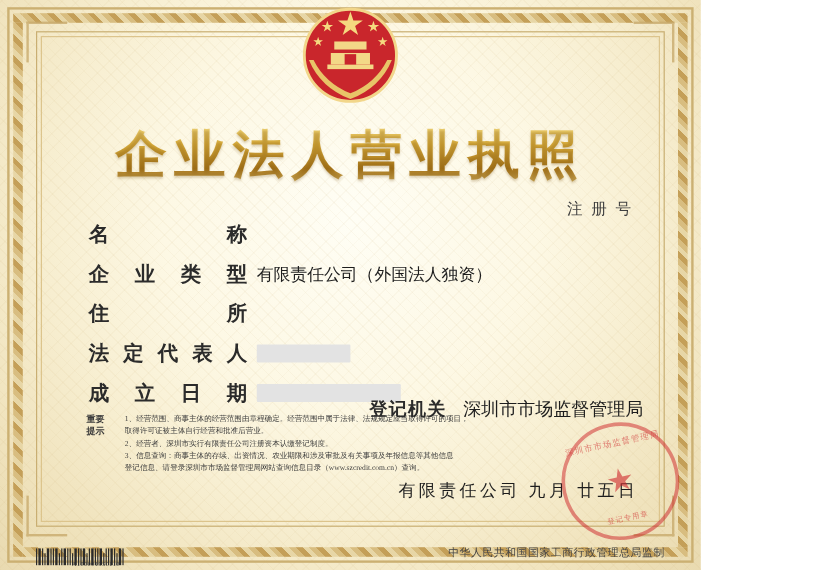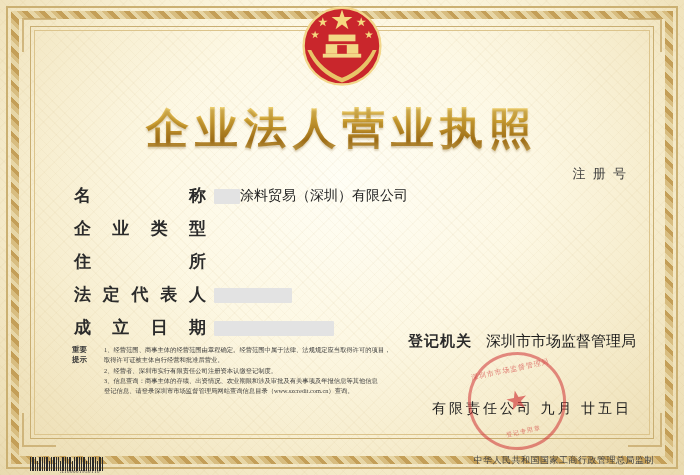--- a/index.html
+++ b/index.html
@@ -9,21 +9,21 @@
   body {
     width: 700px;
     height: 475px;
     overflow: hidden;
     font-family: "Liberation Serif", serif;
     background: #ffffff;
   }
 
   #license {
     position: relative;
-    width: 684px;
+    width: 584px;
     height: 475px;
     background:
       radial-gradient(ellipse at 50% 38%, #fffef5 0%, #fdf8e4 38%, #f7eed0 62%, #f0e3bd 82%, #e9dab0 100%);
     box-sizing: border-box;
     overflow: hidden;
   }
 
   
   #license::before {
     content: "";
@@ -354,30 +354,30 @@
     <span class="lbl">注 册 号</span>
   </div>
 
   <div class="fields">
 
     <div class="row">
       <div class="label">
         <span>名</span>
         <span>称</span>
       </div>
-      <div class="value"><span class="redact" style="width:26px"></span><span>涂料贸易（深圳）有限公司</span></div>
     </div>
 
     <div class="row">
       <div class="label">
         <span>企</span>
         <span>业</span>
         <span>类</span>
         <span>型</span>
       </div>
+      <div class="value">有限责任公司（外国法人独资）</div>
     </div>
 
     <div class="row">
       <div class="label">
         <span>住</span>
         <span>所</span>
       </div>
     </div>
 
     <div class="row">

